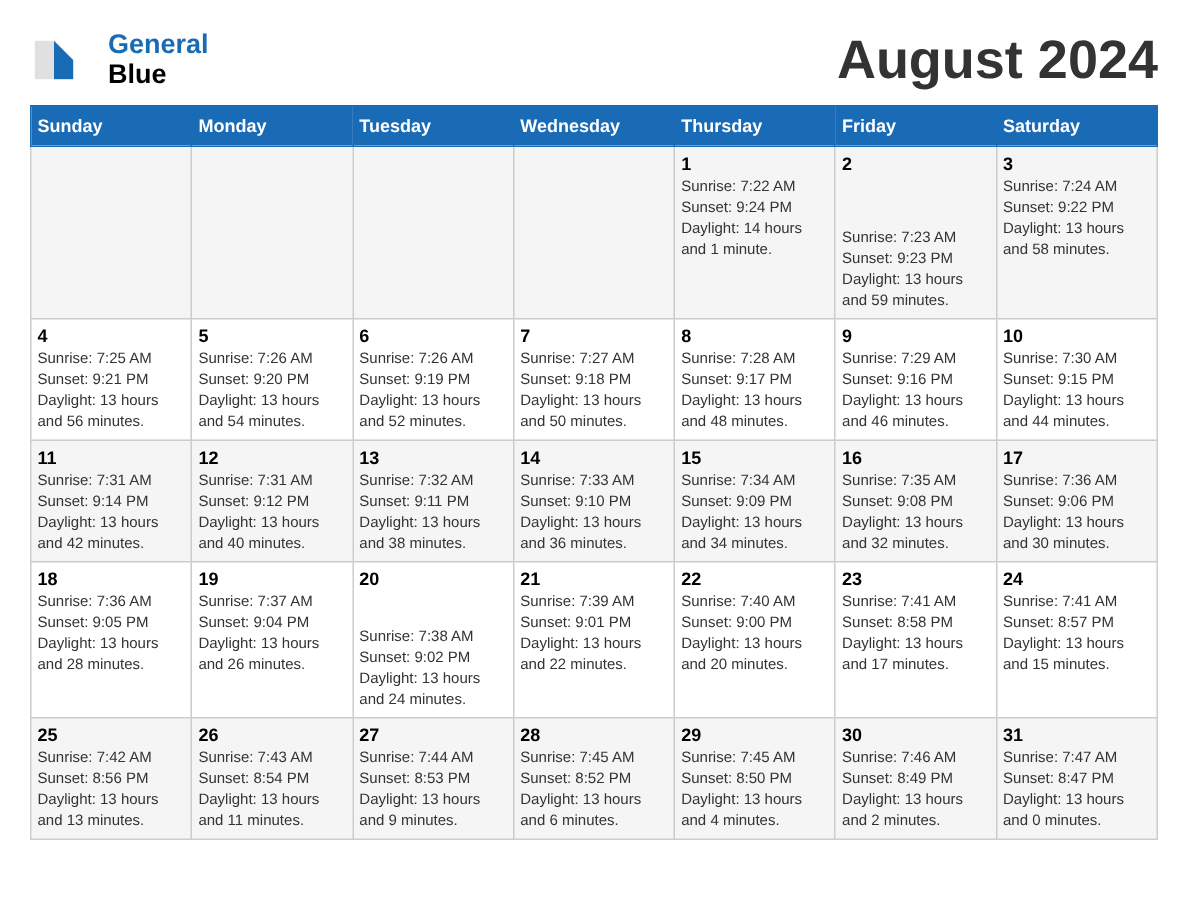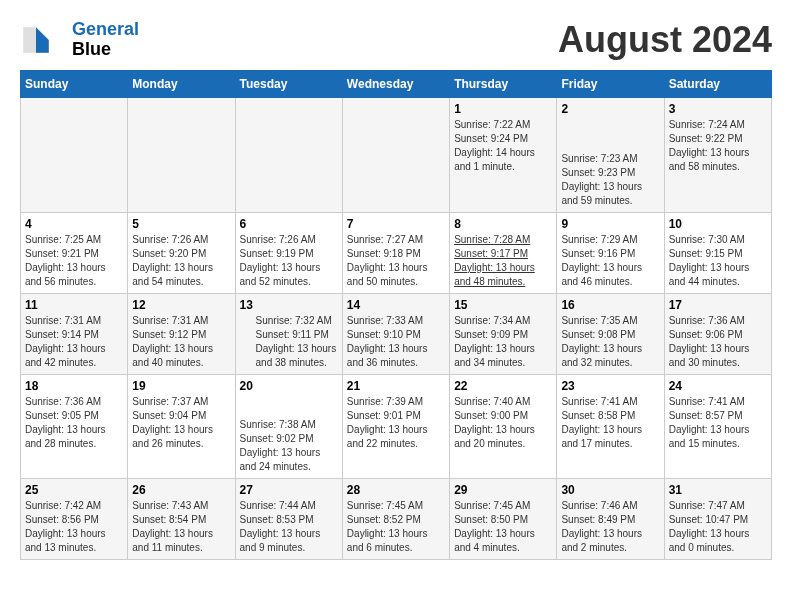--- a/index.html
+++ b/index.html
@@ -168,21 +168,21 @@
 Daylight: 13 hours and 52 minutes.</div>
         </td>
         <td>
           <span class="day-number">7</span>
           <div class="day-info" style="white-space: pre-line;">Sunrise: 7:27 AM
 Sunset: 9:18 PM
 Daylight: 13 hours and 50 minutes.</div>
         </td>
         <td>
           <span class="day-number">8</span>
-          <div class="day-info" style="white-space: pre-line; text-decoration: underline;">Sunrise: 7:28 AM
+          <div class="day-info" style="white-space: pre-line;">Sunrise: 7:28 AM
 Sunset: 9:17 PM
 Daylight: 13 hours and 48 minutes.</div>
         </td>
         <td>
           <span class="day-number">9</span>
           <div class="day-info" style="white-space: pre-line;">Sunrise: 7:29 AM
 Sunset: 9:16 PM
 Daylight: 13 hours and 46 minutes.</div>
         </td>
         <td>
@@ -200,21 +200,21 @@
 Daylight: 13 hours and 42 minutes.</div>
         </td>
         <td>
           <span class="day-number">12</span>
           <div class="day-info" style="white-space: pre-line;">Sunrise: 7:31 AM
 Sunset: 9:12 PM
 Daylight: 13 hours and 40 minutes.</div>
         </td>
         <td>
           <span class="day-number">13</span>
-          <div class="day-info" style="white-space: pre-line; margin-left: 16px;">Sunrise: 7:32 AM
+          <div class="day-info" style="white-space: pre-line;">Sunrise: 7:32 AM
 Sunset: 9:11 PM
 Daylight: 13 hours and 38 minutes.</div>
         </td>
         <td>
           <span class="day-number">14</span>
           <div class="day-info" style="white-space: pre-line;">Sunrise: 7:33 AM
 Sunset: 9:10 PM
 Daylight: 13 hours and 36 minutes.</div>
         </td>
         <td>
@@ -313,18 +313,18 @@
         </td>
         <td>
           <span class="day-number">30</span>
           <div class="day-info" style="white-space: pre-line;">Sunrise: 7:46 AM
 Sunset: 8:49 PM
 Daylight: 13 hours and 2 minutes.</div>
         </td>
         <td>
           <span class="day-number">31</span>
           <div class="day-info" style="white-space: pre-line;">Sunrise: 7:47 AM
-Sunset: 10:47 PM
+Sunset: 8:47 PM
 Daylight: 13 hours and 0 minutes.</div>
         </td>
       </tr>
     </tbody>
 </table>
 
 </body></html>

